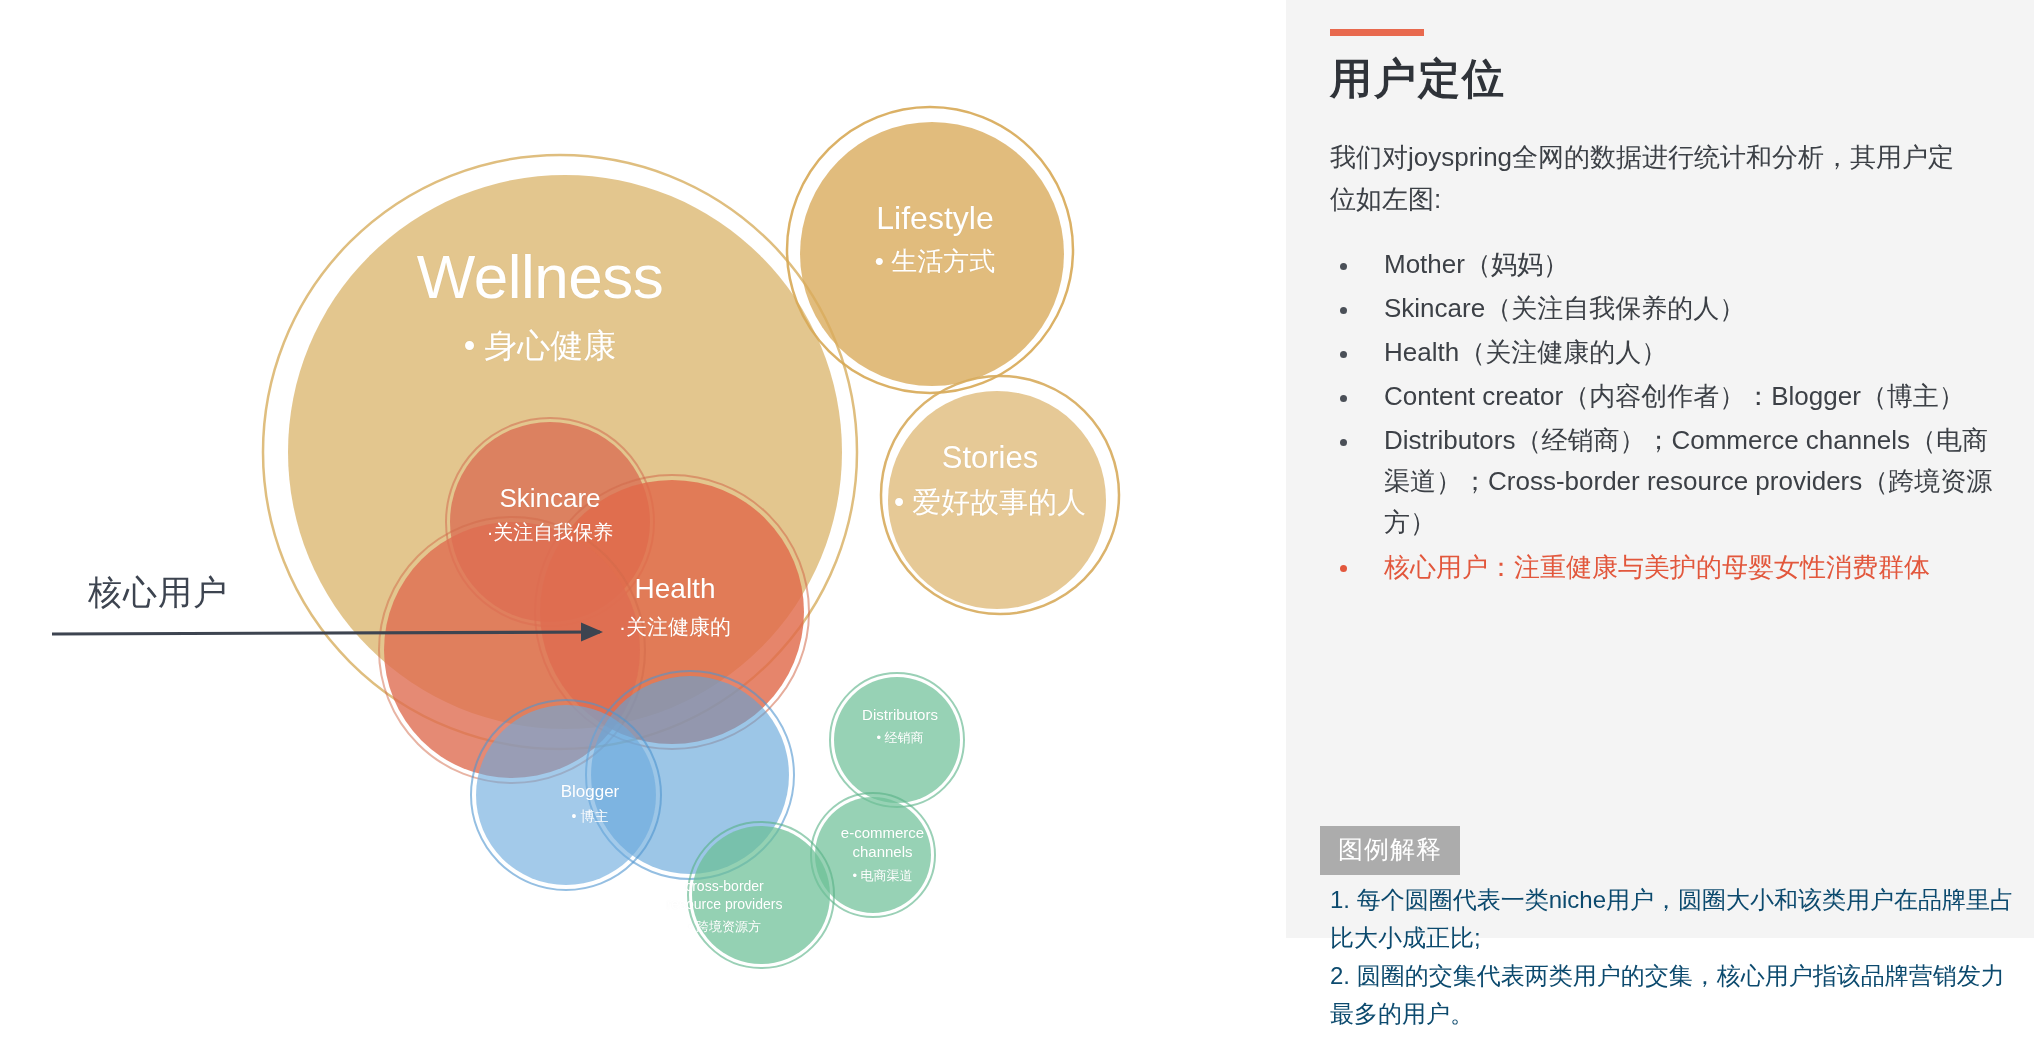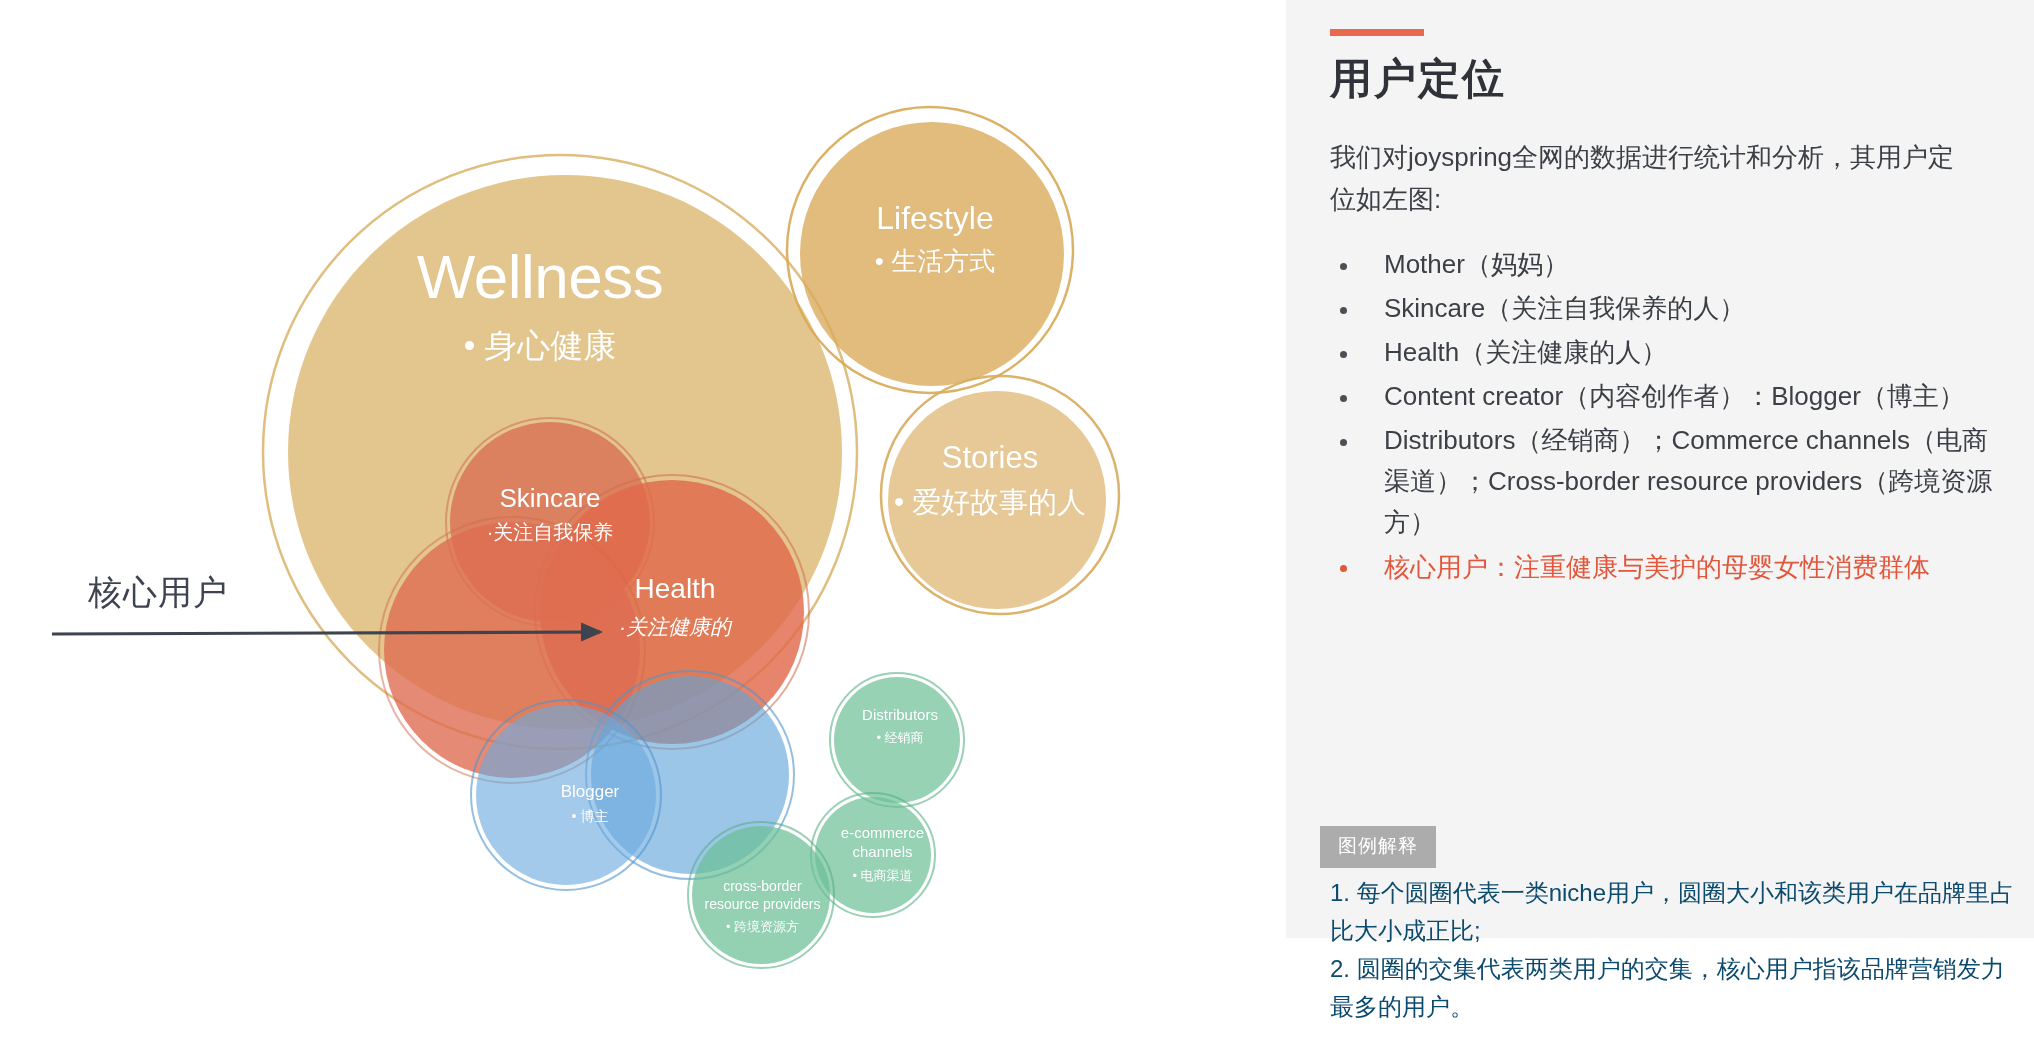--- a/index.html
+++ b/index.html
@@ -50,21 +50,21 @@
   #lbl-stories { left: 855px; top: 440px; width: 270px; }
   #lbl-stories .en { font-size: 31px; }
   #lbl-stories .zh { font-size: 29px; margin-top: 8px; }
 
   #lbl-skincare { left: 435px; top: 483px; width: 230px; }
   #lbl-skincare .en { font-size: 26px; }
   #lbl-skincare .zh { font-size: 20px; margin-top: 7px; }
 
   #lbl-health { left: 560px; top: 572px; width: 230px; }
   #lbl-health .en { font-size: 28px; }
-  #lbl-health .zh { font-size: 21px; margin-top: 10px; font-style: italic; }
+  #lbl-health .zh { font-size: 21px; margin-top: 10px; }
 
   #lbl-mother { left: 368px; top: 640px; width: 210px; }
   #lbl-mother .en { font-size: 28px; }
   #lbl-mother .zh { font-size: 21px; margin-top: 10px; }
 
   #lbl-contentcreator { left: 608px; top: 741px; width: 250px; }
   #lbl-contentcreator .en { font-size: 23px; }
   #lbl-contentcreator .zh { font-size: 19px; margin-top: 8px; }
 
   #lbl-blogger { left: 515px; top: 782px; width: 150px; }
@@ -72,21 +72,21 @@
   #lbl-blogger .zh { font-size: 14px; margin-top: 6px; }
 
   #lbl-distributors { left: 820px; top: 706px; width: 160px; }
   #lbl-distributors .en { font-size: 15px; }
   #lbl-distributors .zh { font-size: 13px; margin-top: 6px; }
 
   #lbl-ecommerce { left: 800px; top: 824px; width: 165px; }
   #lbl-ecommerce .en { font-size: 15px; line-height: 1.25; }
   #lbl-ecommerce .zh { font-size: 13px; margin-top: 6px; }
 
-  #lbl-crossborder { left: 665px; top: 877px; width: 195px; }
+  #lbl-crossborder { left: 627px; top: 877px; width: 195px; }
   #lbl-crossborder .en { font-size: 14px; line-height: 1.3; }
   #lbl-crossborder .zh { font-size: 13px; margin-top: 6px; }
 
   
   #core-user-label {
     position: absolute;
     left: 88px; top: 570px;
     font-size: 34px;
     color: #3d4450;
     letter-spacing: 1px;
@@ -145,21 +145,21 @@
     background: #4a4f57;
   }
   .bullet-list li.highlight { color: #e2573c; }
   .bullet-list li.highlight .bullet-dot { background: #e2573c; }
 
   .legend-box { position: absolute; left: 34px; top: 826px; width: 700px; }
   .legend-header {
     display: inline-block;
     background: #acacac;
     color: #ffffff;
-    font-size: 19px;
+    font-size: 25px;
     padding: 7px 18px 9px 18px;
     letter-spacing: 1px;
   }
   .legend-lines { margin-top: 6px; padding-left: 10px; }
   .legend-lines p {
     font-size: 24px;
     color: #0c4a6e;
     line-height: 1.58;
   }
 </style>

